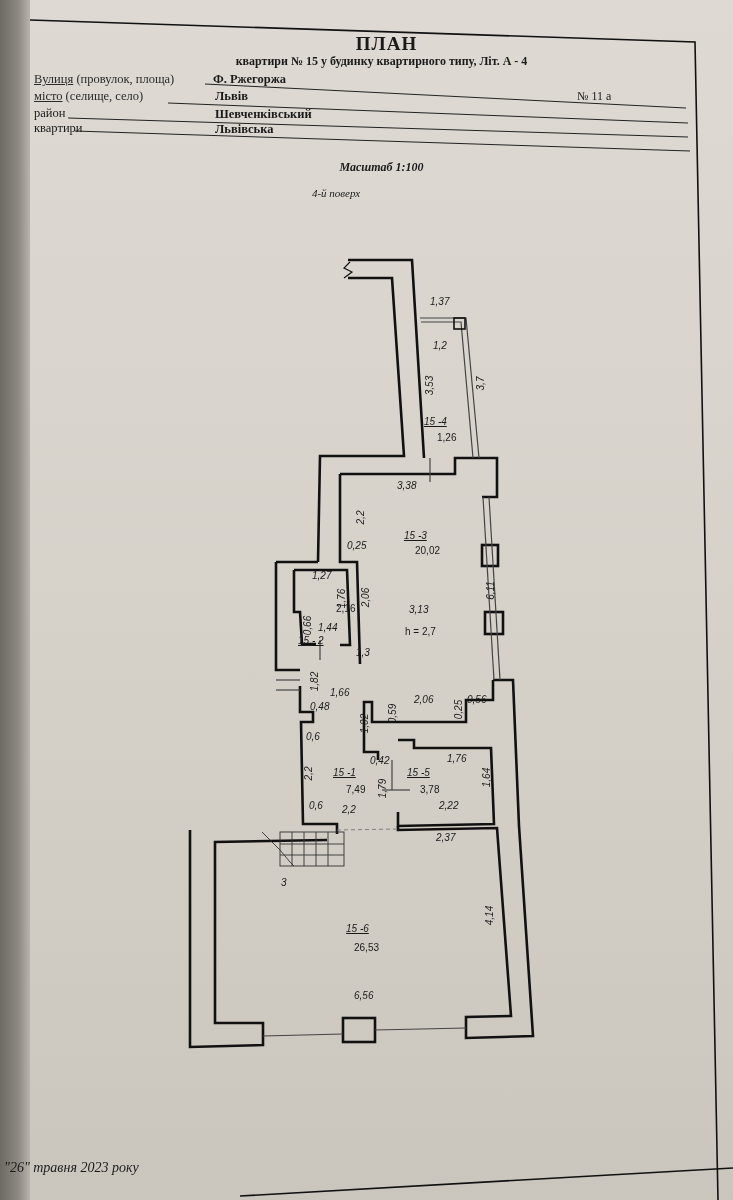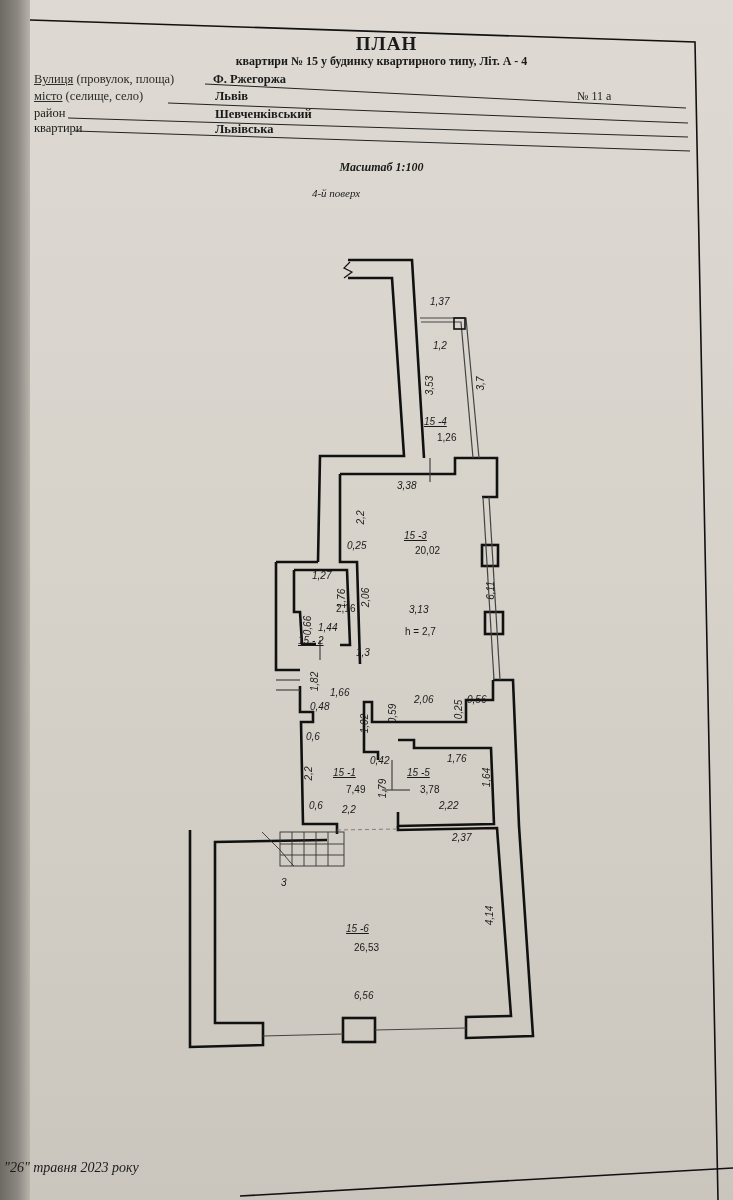--- a/index.html
+++ b/index.html
@@ -180,20 +180,20 @@
 <div class="lbl room" style="left:333px;top:767px;">15 -1</div>
 <div class="lbl room" style="left:407px;top:767px;text-align:right;">15 -5</div>
 <div class="lbl rot" style="left:477px;top:772px;">1,64</div>
 <div class="lbl up" style="left:346px;top:784px;">7,49</div>
 <div class="lbl rot" style="left:373px;top:783px;">1,79</div>
 <div class="lbl up" style="left:420px;top:784px;">3,78</div>
 <div class="lbl" style="left:309px;top:800px;">0,6</div>
 <div class="lbl" style="left:342px;top:804px;">2,2</div>
 <div class="lbl" style="left:439px;top:800px;">2,22</div>
 
-<div class="lbl" style="left:436px;top:832px;margin-left:16px;">2,37</div>
+<div class="lbl" style="left:436px;top:832px;">2,37</div>
 <div class="lbl" style="left:281px;top:877px;">3</div>
 <div class="lbl rot" style="left:480px;top:910px;">4,14</div>
 <div class="lbl room" style="left:346px;top:923px;">15 -6</div>
 <div class="lbl up" style="left:354px;top:942px;">26,53</div>
 <div class="lbl" style="left:354px;top:990px;">6,56</div>
 
 <div class="date">"26" травня  2023 року</div>
 
 </body></html>

